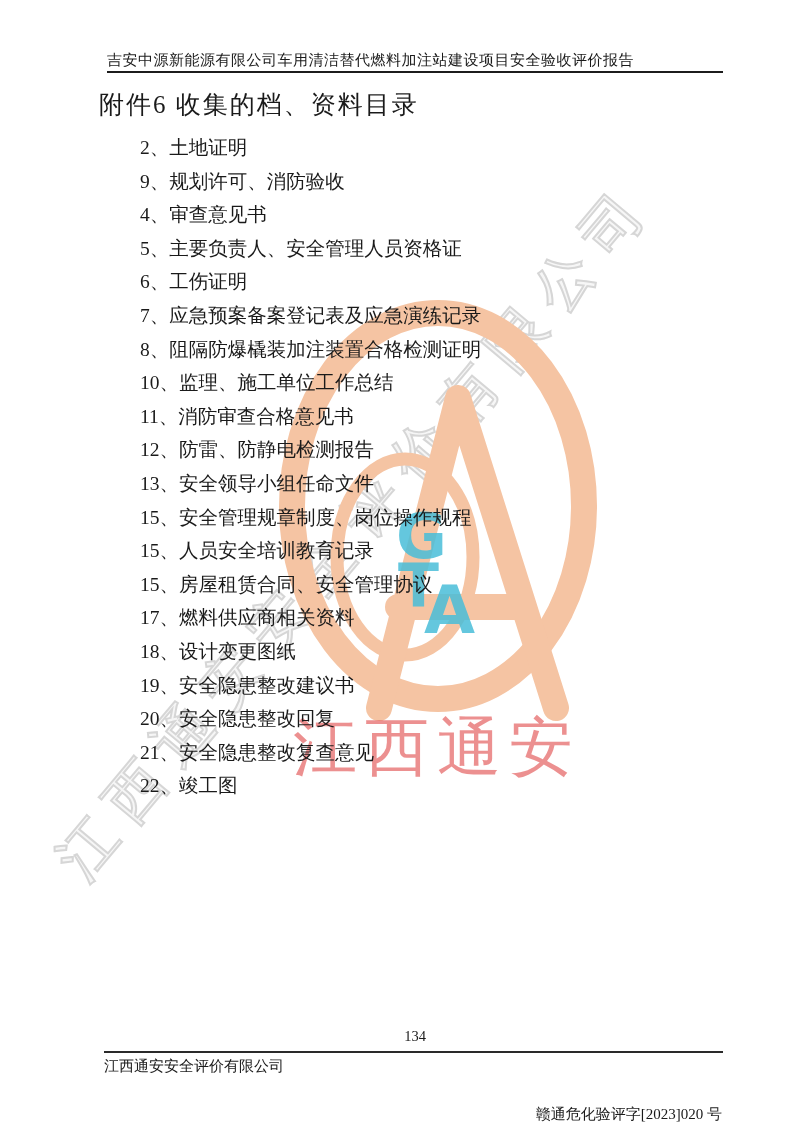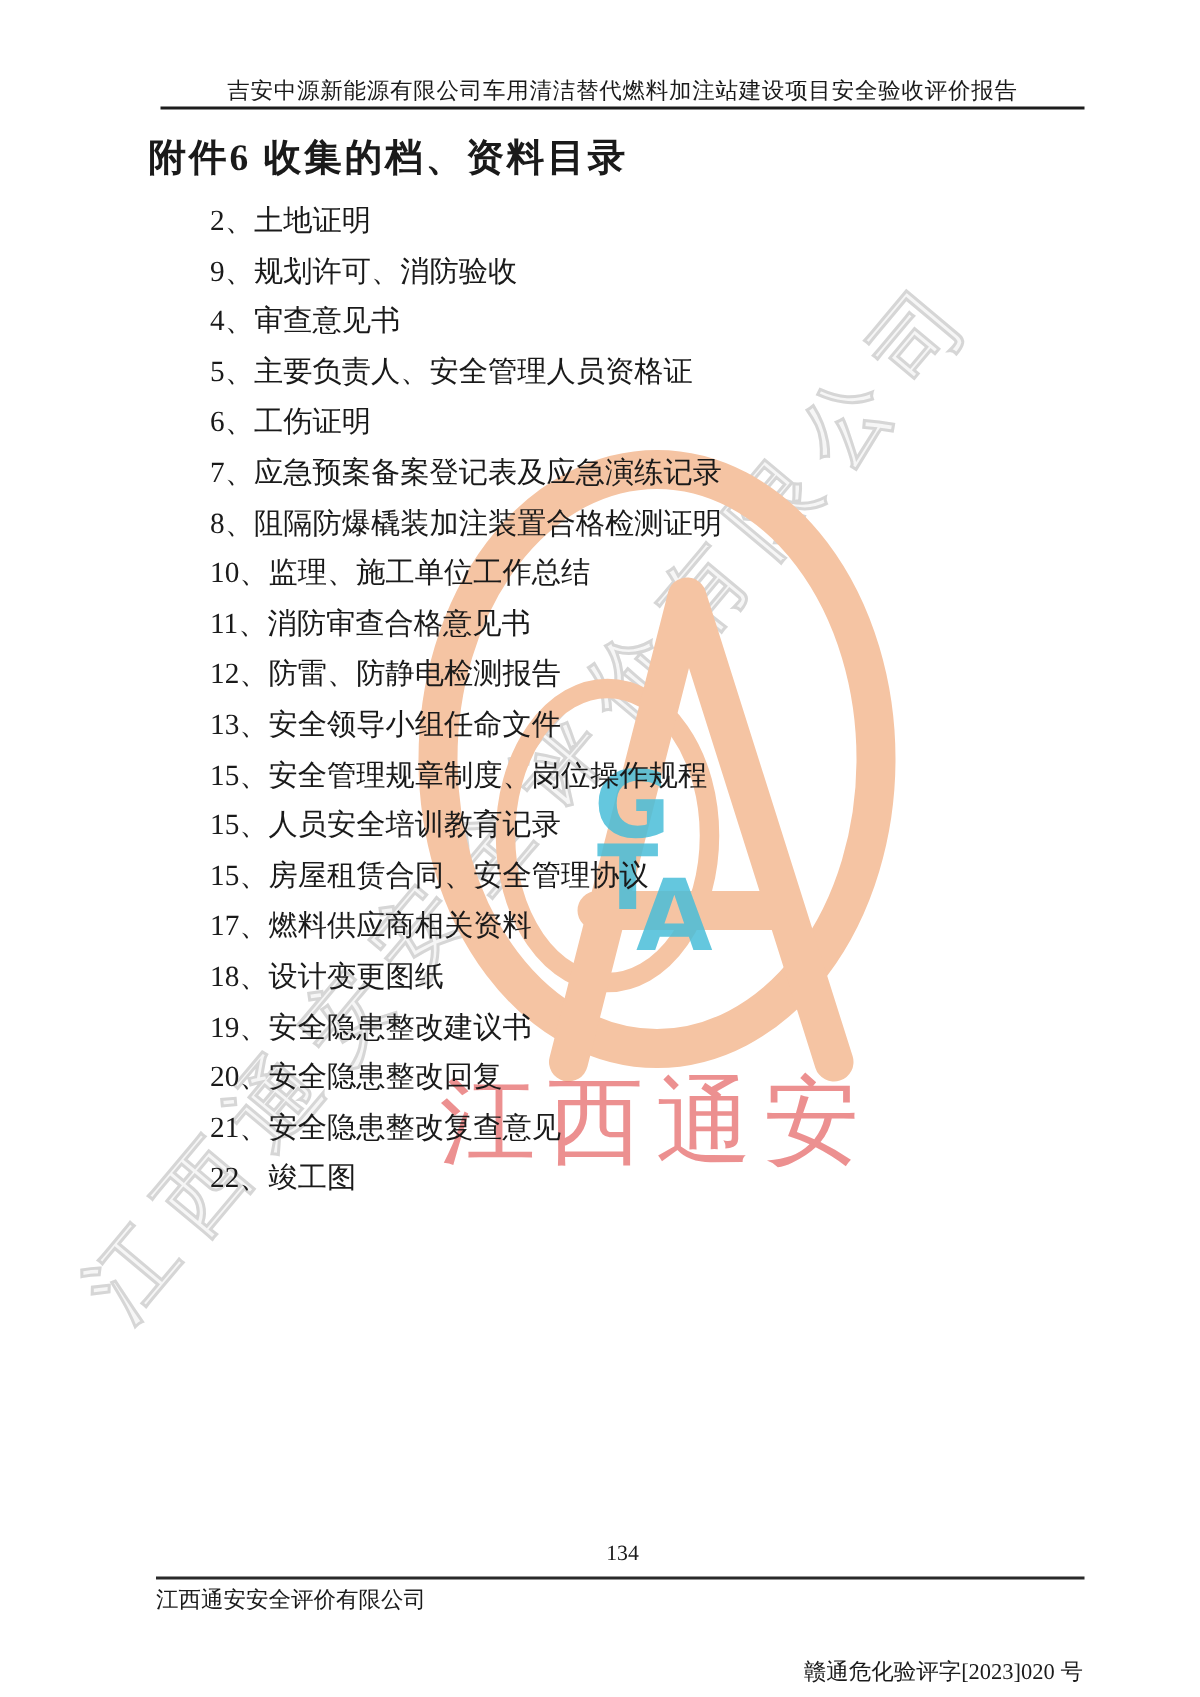--- a/index.html
+++ b/index.html
@@ -36,29 +36,29 @@
   .wm-red{
     position:absolute;left:293px;top:716px;
     font-size:64px;font-weight:normal;letter-spacing:8px;white-space:nowrap;
     color:var(--wm-red);opacity:0.62;line-height:1;
   }
 
   
   .content{position:relative;z-index:1;width:100%;height:100%;}
   .header-title{
     position:absolute;top:51px;left:107px;right:77px;
-    text-align:center;font-size:15px;letter-spacing:0.5px;
+    text-align:left;font-size:15px;letter-spacing:0.5px;
   }
   .header-rule{
     position:absolute;top:71px;left:107px;right:77px;
     border-top:2px solid #1c1c1c;height:0;
   }
   .page-title{
     position:absolute;top:88px;left:99px;
-    font-size:25px;font-weight:bold;letter-spacing:2px;
+    font-size:25px;font-weight:normal;letter-spacing:2px;
   }
   .doc-list{position:absolute;top:131px;left:140px;right:60px;}
   .list-item{
     height:33.6px;line-height:33.6px;font-size:19.5px;white-space:nowrap;
   }
   .page-number{
     position:absolute;top:1028px;left:107px;right:77px;
     text-align:center;font-size:14.5px;
   }
   .footer-rule{

